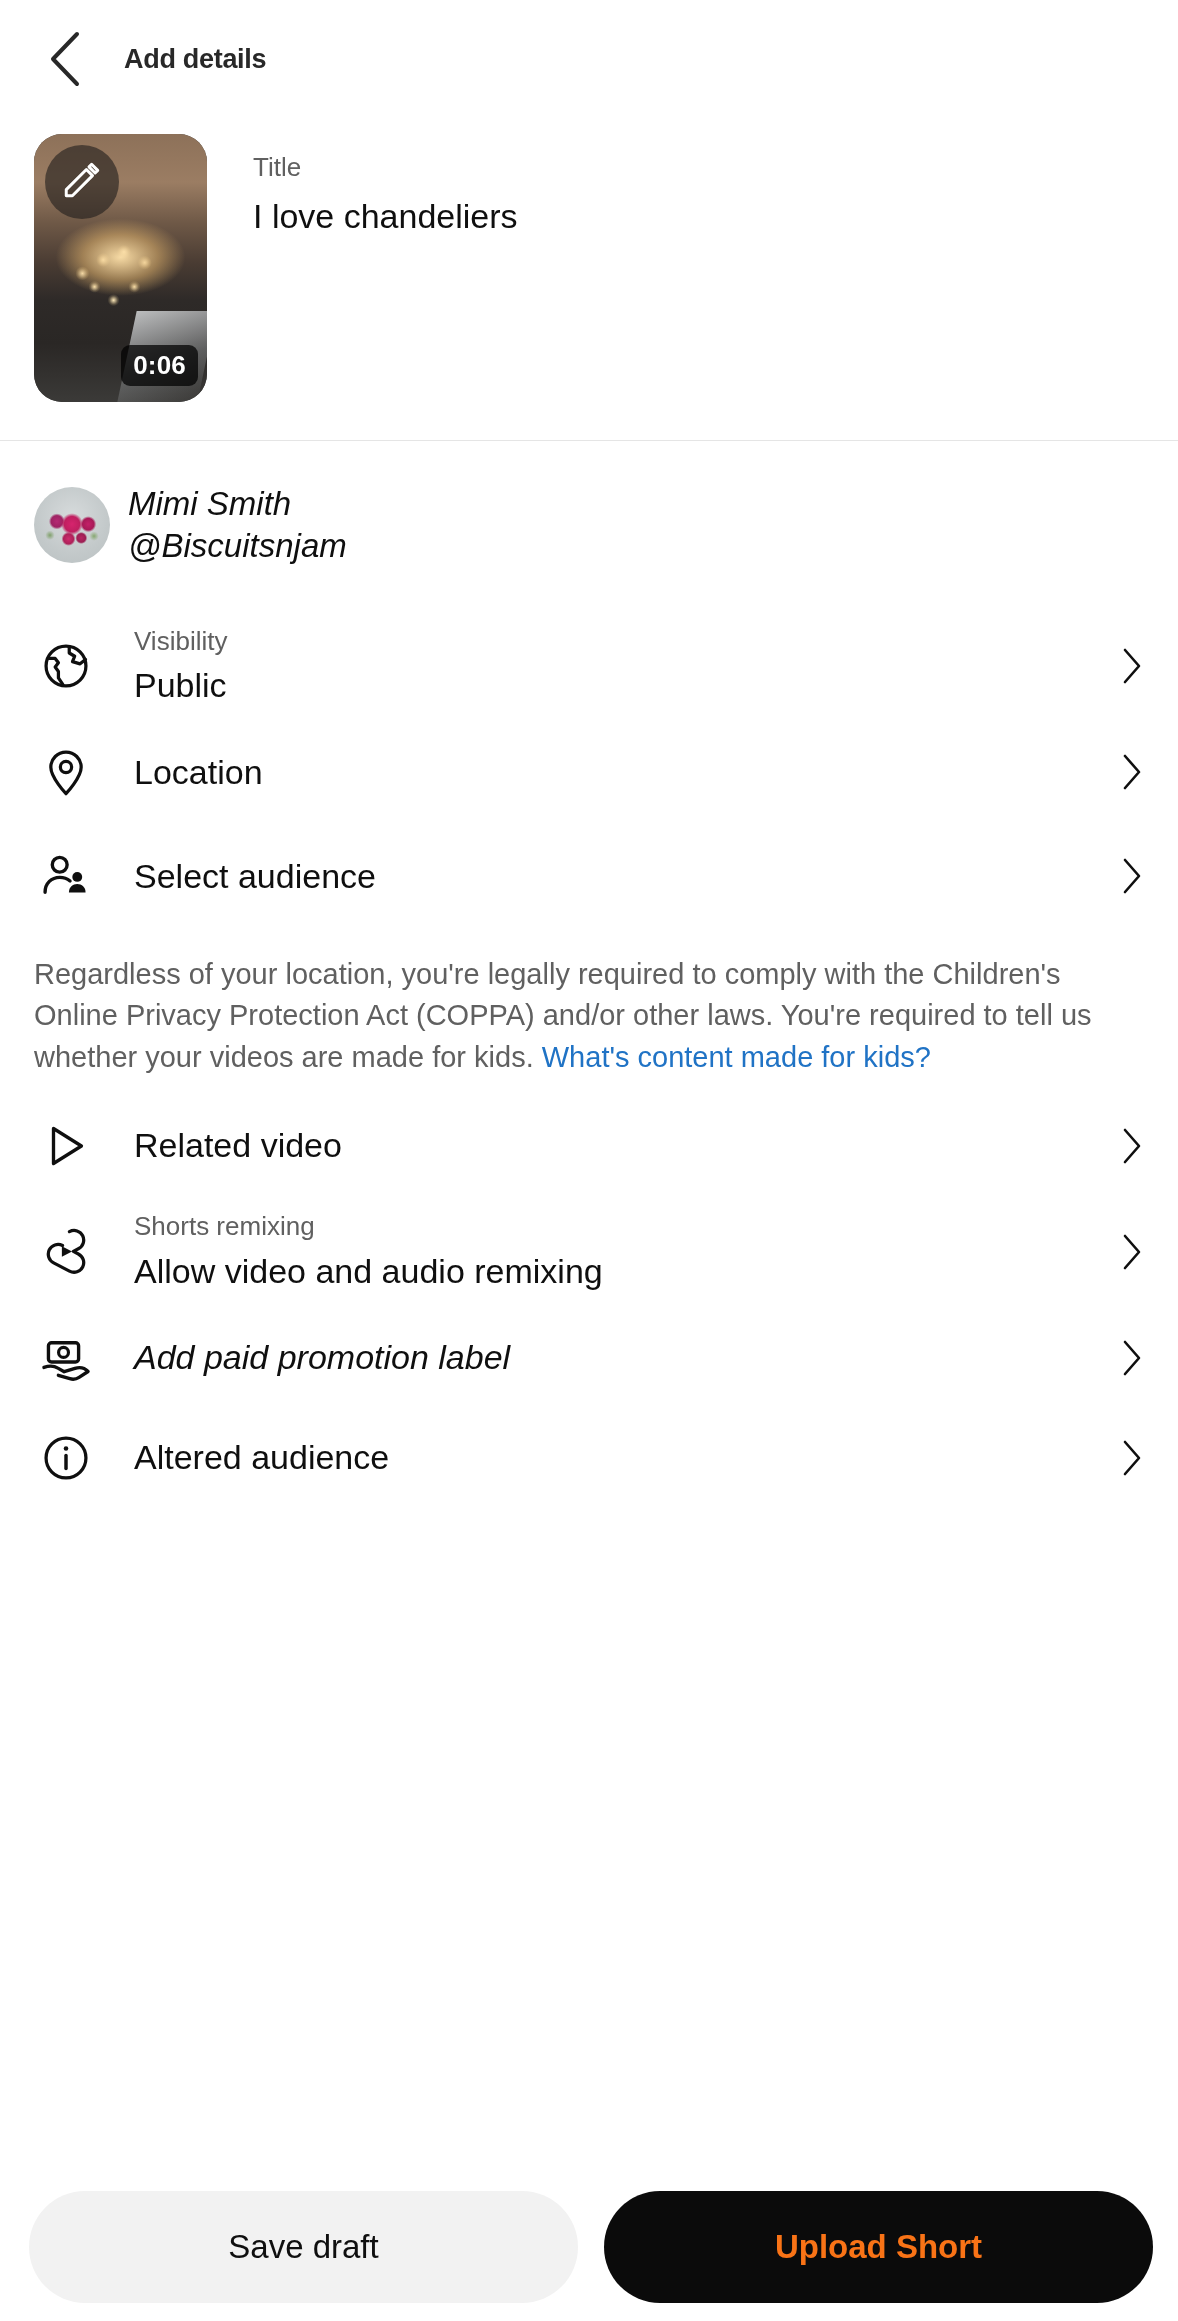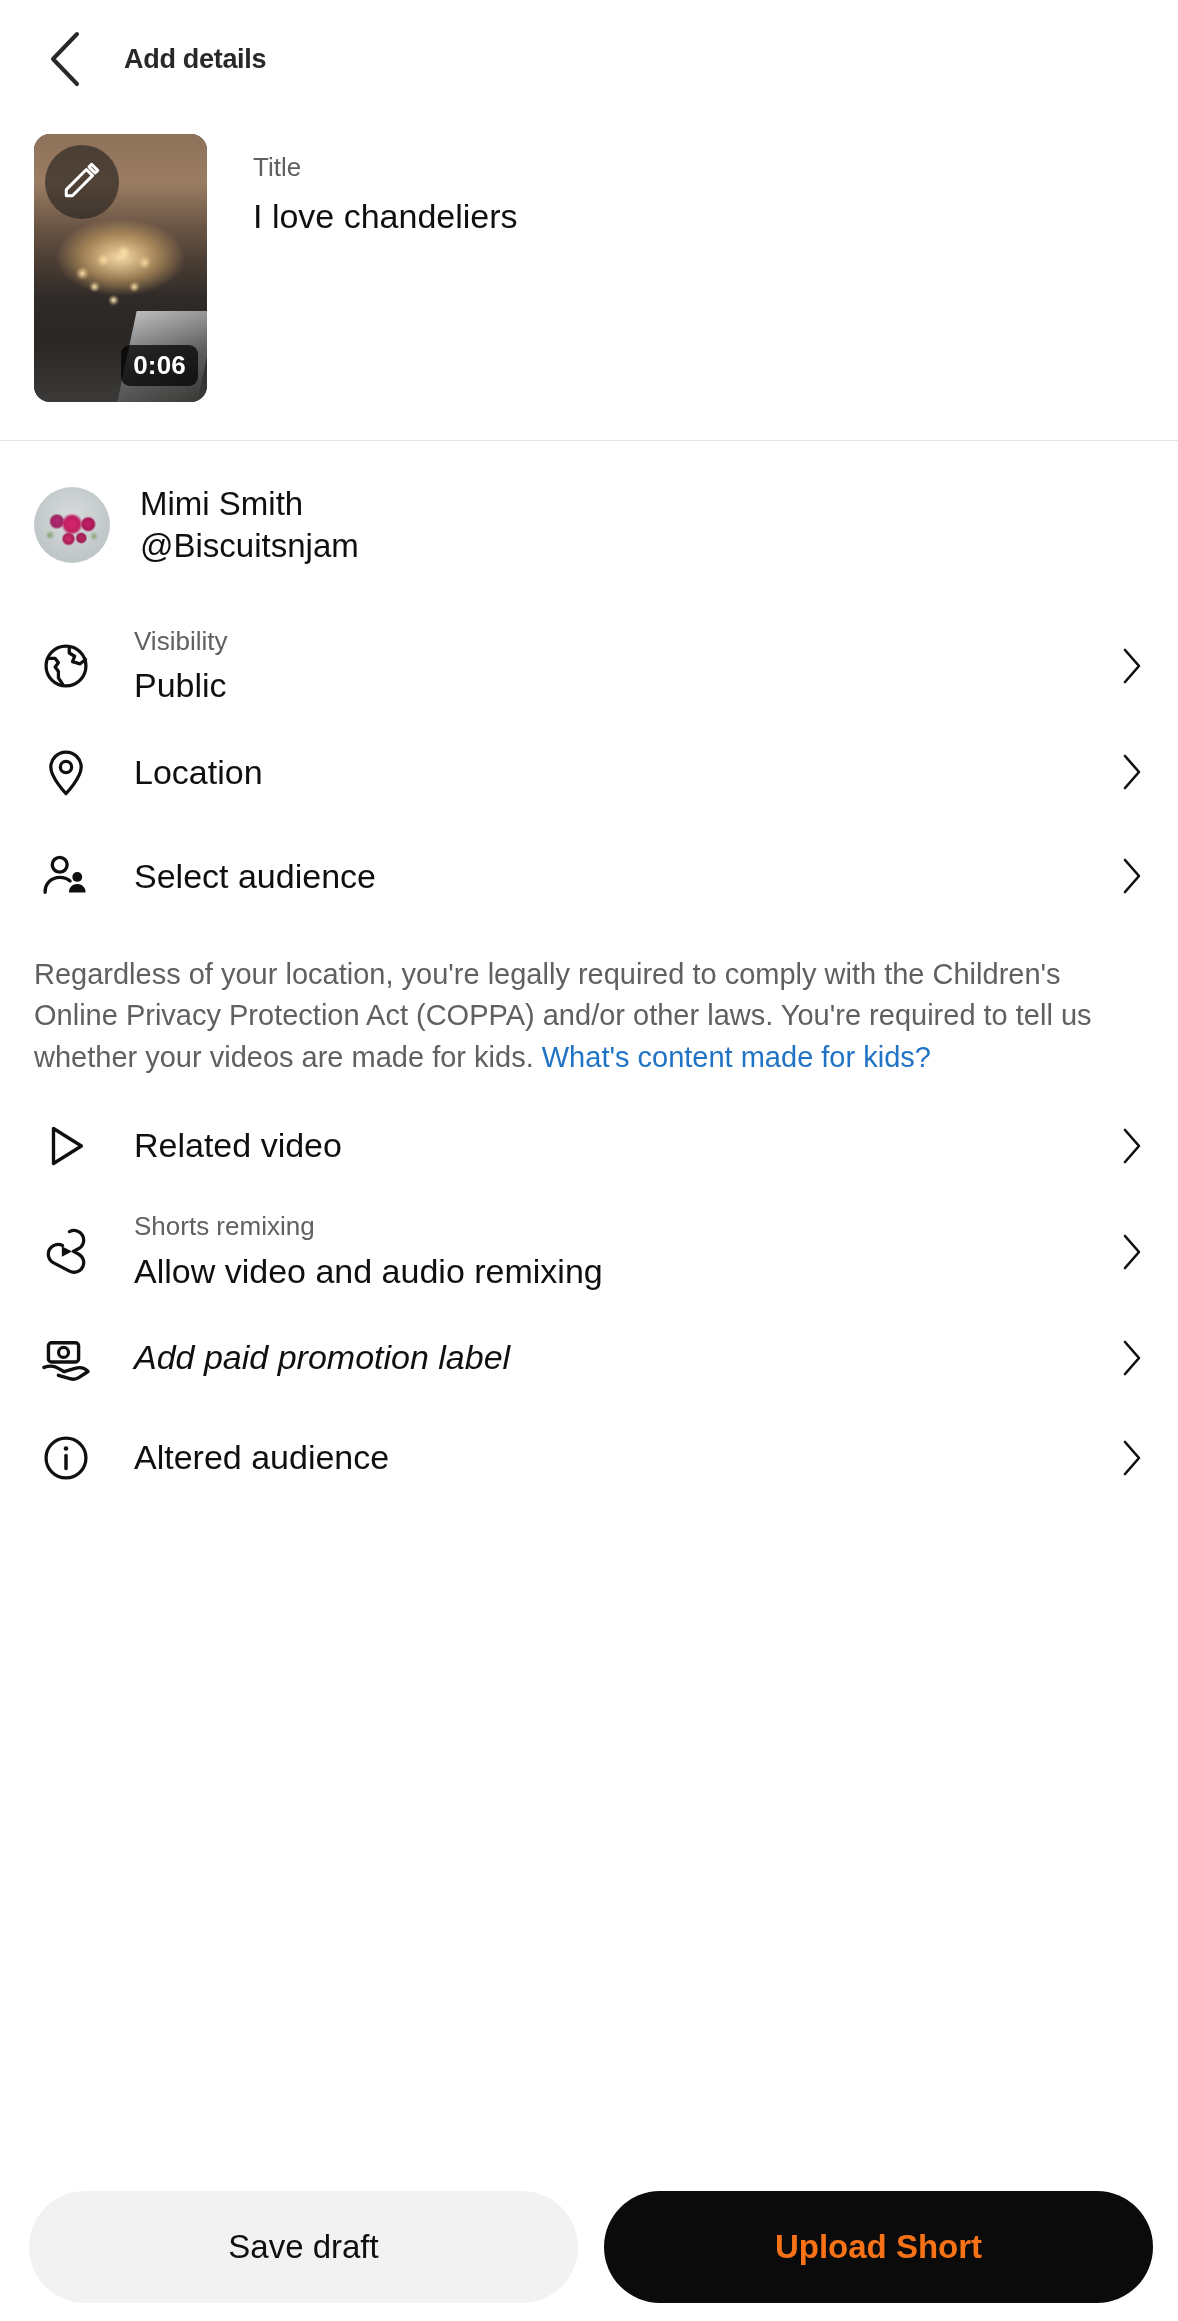--- a/index.html
+++ b/index.html
@@ -36,21 +36,21 @@
 
   
   .video-row {
     display: flex;
     padding: 16px 34px 0 34px;
   }
   .thumb-wrap {
     position: relative;
     width: 173px;
     height: 268px;
-    border-radius: 16px;
+    border-radius: 28px;
     overflow: hidden;
     flex: 0 0 auto;
     background: #404040;
   }
   .thumb-img {
     position: absolute; inset: 0;
     background:
       radial-gradient(ellipse 52% 20% at 50% 46%, rgba(255,226,170,.95) 0%, rgba(225,180,110,.55) 42%, rgba(0,0,0,0) 72%),
       radial-gradient(circle 7px at 28% 52%, #ffeec4 0%, rgba(255,225,160,.25) 70%, rgba(0,0,0,0) 100%),
       radial-gradient(circle 7px at 40% 47%, #ffeec4 0%, rgba(255,225,160,.25) 70%, rgba(0,0,0,0) 100%),
@@ -145,22 +145,23 @@
     background:
       radial-gradient(circle 11px at 50% 46%, #d6246e 0%, #c01f60 70%, rgba(0,0,0,0) 100%),
       radial-gradient(circle 8px at 24% 40%, #b52a74 0%, #9e2363 72%, rgba(0,0,0,0) 100%),
       radial-gradient(circle 8px at 78% 46%, #c42069 0%, #a81a57 72%, rgba(0,0,0,0) 100%),
       radial-gradient(circle 7px at 44% 78%, #cf2a6d 0%, #ad2159 72%, rgba(0,0,0,0) 100%),
       radial-gradient(circle 6px at 66% 76%, #b92763 0%, #9c1f53 72%, rgba(0,0,0,0) 100%),
       radial-gradient(circle 6px at 12% 70%, #7fa06a 0%, rgba(0,0,0,0) 78%),
       radial-gradient(circle 6px at 88% 72%, #86a86f 0%, rgba(0,0,0,0) 78%);
   }
   .channel-text {
-    margin-left: 30px;
+    margin-left: 18px;
     line-height: 1.26;
+    font-style: italic;
   }
   .channel-name, .channel-handle {
     font-size: 33px;
     color: #0f0f0f;
   }
 
   
   .opt-row {
     display: flex;
     align-items: center;

